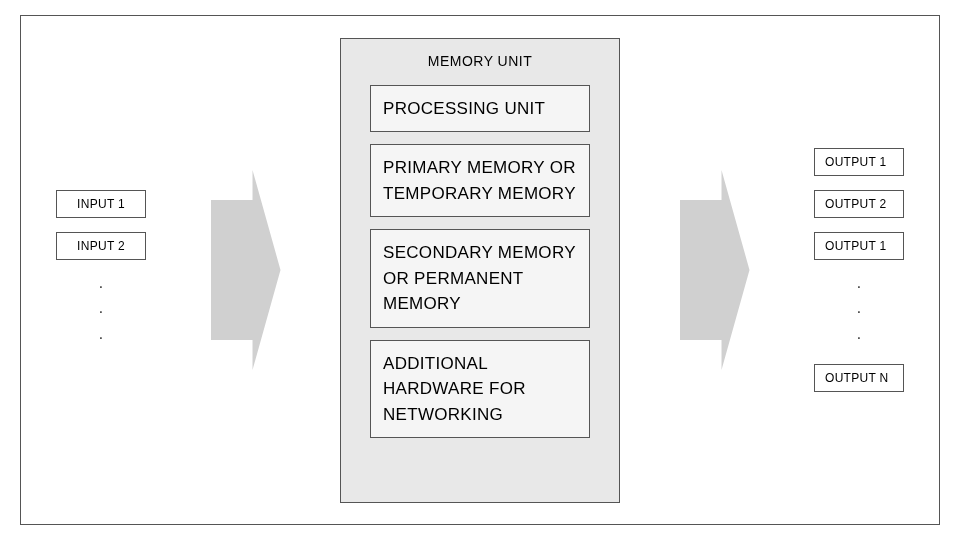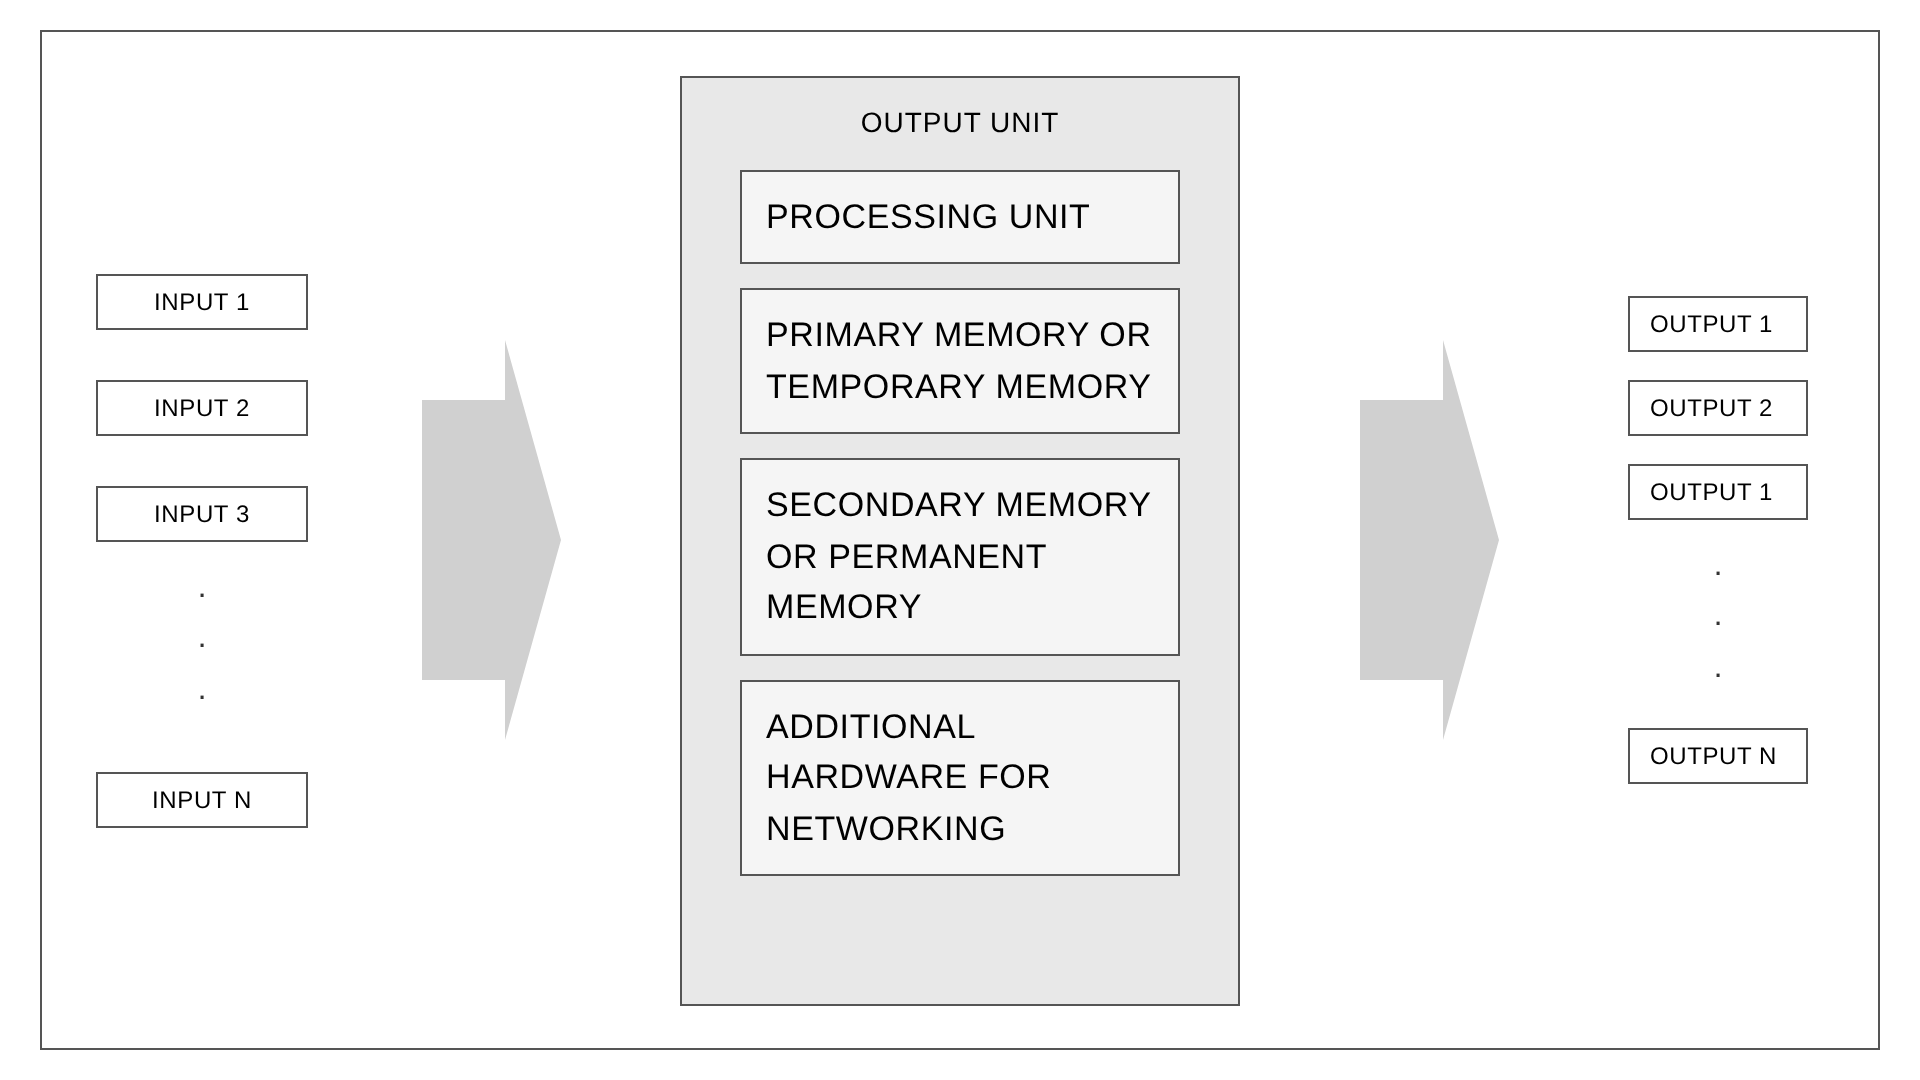--- a/index.html
+++ b/index.html
@@ -30,27 +30,26 @@
     .input-column {
       display: flex;
       flex-direction: column;
       align-items: center;
       gap: 14px;
       width: 100px;
     }
     .input-box {
       border: 1.5px solid #555;
       padding: 6px 10px;
-      width: 106px;
+      width: 90px;
       text-align: center;
       font-size: 12px;
       font-weight: normal;
       background: #fff;
       letter-spacing: 0.3px;
-      margin-top: 11px;
     }
     .dots-section {
       display: flex;
       flex-direction: column;
       align-items: center;
       line-height: 1.6;
       font-size: 16px;
       color: #333;
     }
 
@@ -112,33 +111,31 @@
     }
   </style>
 </head>
 <body>
 
 <div class="diagram-wrapper">
 
   <div class="input-column">
     <div class="input-box">INPUT 1</div>
     <div class="input-box">INPUT 2</div>
-    <div class="input-box">INPUT 3</div>
     <div class="dots-section">
       <span>·</span>
       <span>·</span>
       <span>·</span>
     </div>
-    <div class="input-box">INPUT N</div>
   </div>
 
   <div class="arrow-right"></div>
 
   <div class="central-unit">
-    <div class="central-unit-title">OUTPUT UNIT</div>
+    <div class="central-unit-title">MEMORY UNIT</div>
     <div class="central-box">PROCESSING UNIT</div>
     <div class="central-box">PRIMARY MEMORY OR TEMPORARY MEMORY</div>
     <div class="central-box">SECONDARY MEMORY OR PERMANENT MEMORY</div>
     <div class="central-box">ADDITIONAL HARDWARE FOR NETWORKING</div>
   </div>
 
   <div class="arrow-right"></div>
 
   <div class="output-column">
     <div class="output-box">OUTPUT 1</div>

